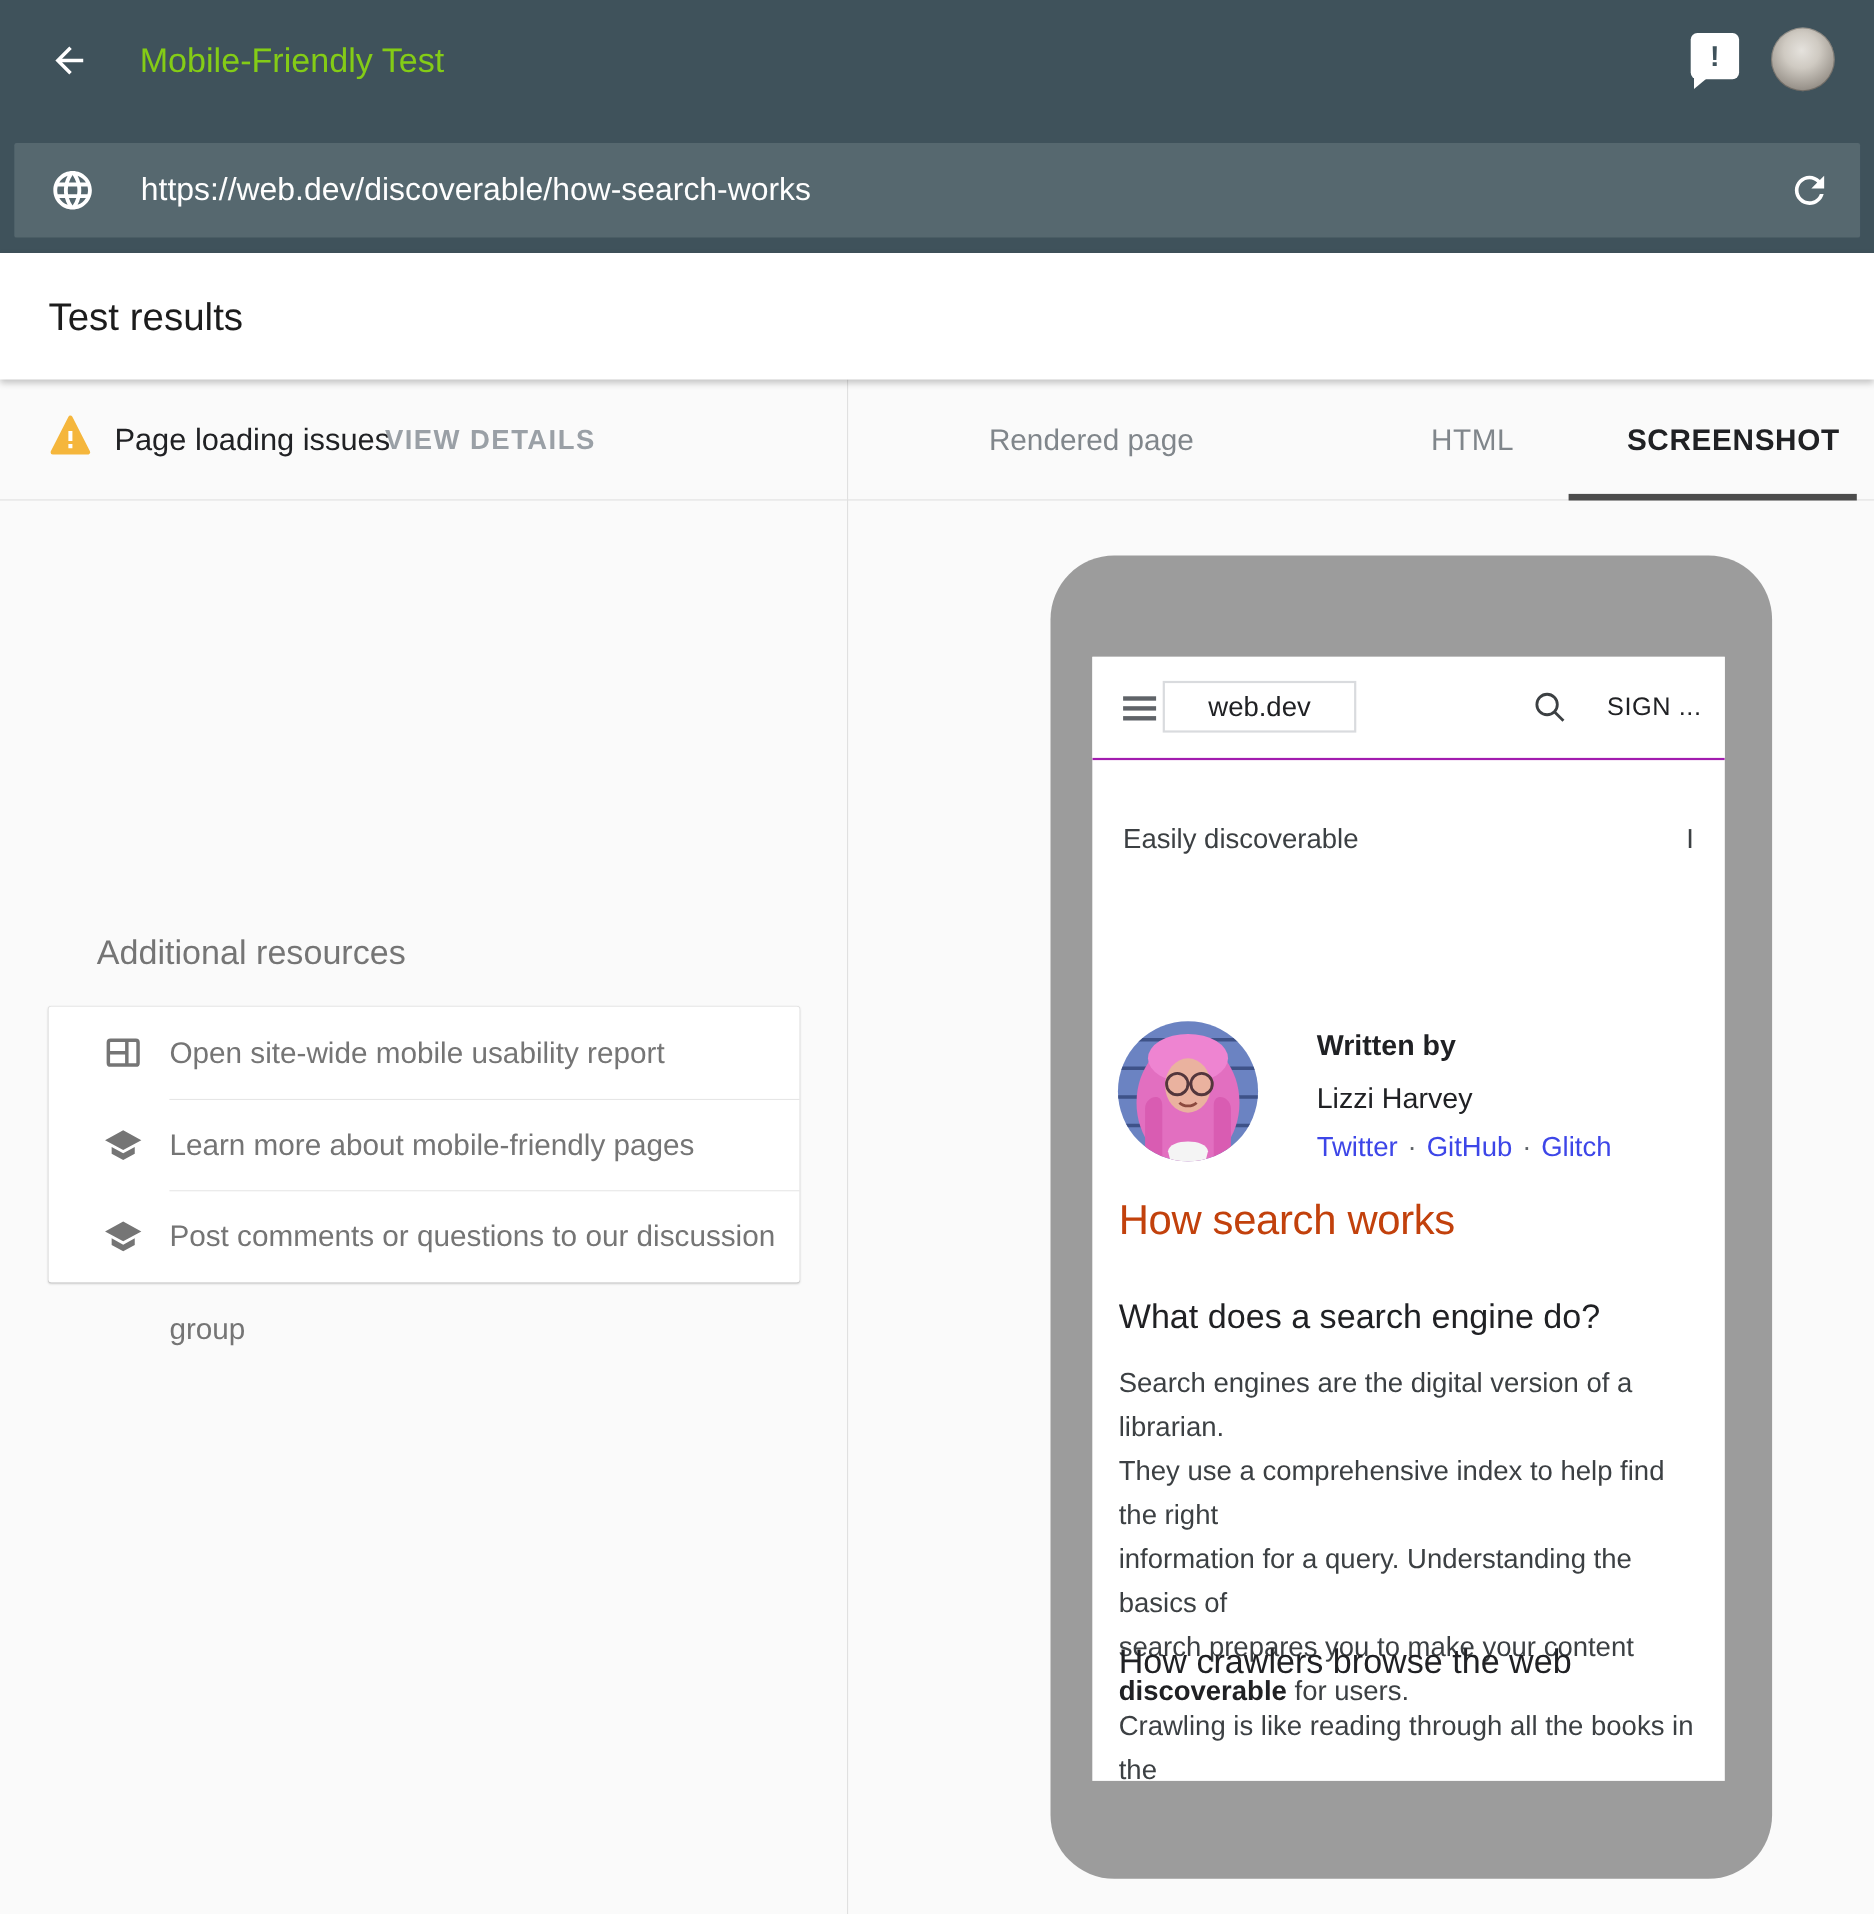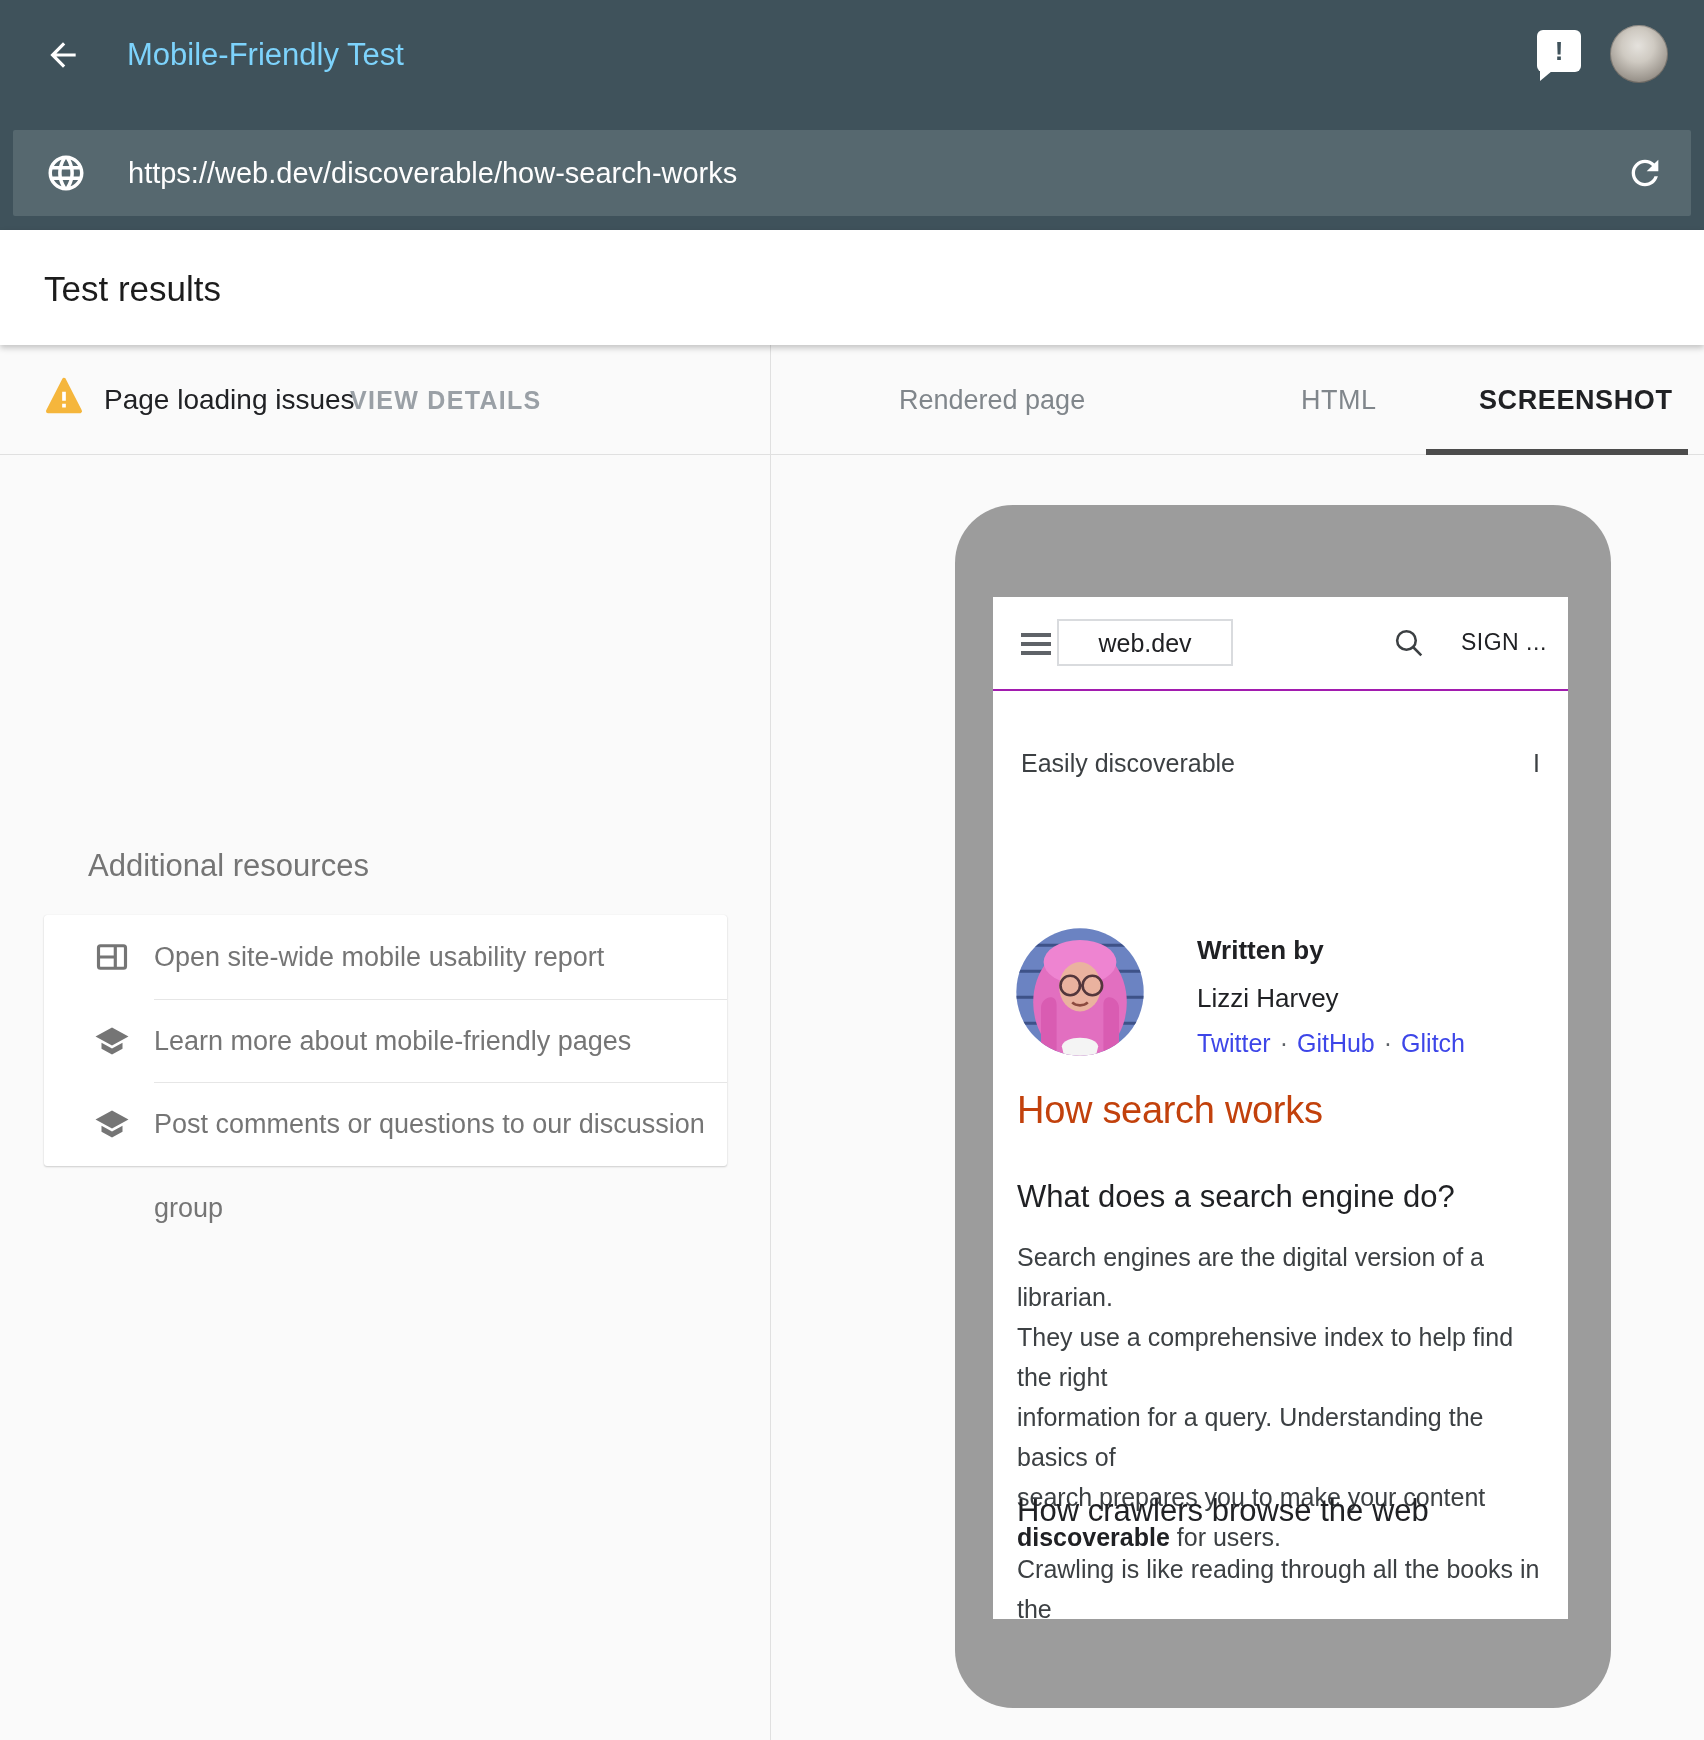--- a/index.html
+++ b/index.html
@@ -4,21 +4,21 @@
 <style>
   html,body{margin:0;padding:0;background:#fafafa;}
   *{box-sizing:border-box;}
   .stage{position:relative;width:1704px;height:1740px;overflow:hidden;background:#fafafa;
          font-family:"Liberation Sans","DejaVu Sans",sans-serif;}
   .abs{position:absolute;}
 
   
   .appbar{left:0;top:0;width:1704px;height:230px;background:#3f525b;}
   .back-btn{left:44px;top:36px;width:38px;height:38px;cursor:pointer;}
-  .app-title{left:127px;top:0;height:110px;line-height:110px;font-size:31px;color:#7dd3fc;font-weight:400;}
+  .app-title{left:127px;top:0;height:110px;line-height:110px;font-size:31px;color:#84cc16;font-weight:400;}
   .fb-btn{left:1537px;top:30px;width:44px;height:42px;background:#fff;border-radius:6px;
           text-align:center;line-height:42px;font-size:26px;font-weight:700;color:#3f525b;cursor:pointer;}
   .fb-btn::after{content:"";position:absolute;left:3px;bottom:-9px;width:0;height:0;
           border-top:10px solid #fff;border-right:12px solid transparent;}
   .user-avatar{left:1610px;top:25px;width:58px;height:58px;border-radius:50%;
           background:radial-gradient(circle at 48% 36%,#e5e2dd 0%,#cfcac2 34%,#a09a92 68%,#6e6963 100%);
           box-shadow:inset 0 0 0 1px rgba(0,0,0,.25);cursor:pointer;}
   .urlbar{left:13px;top:130px;width:1678px;height:86px;background:#56686f;border-radius:2px;}
   .globe-icon{left:32px;top:22px;width:42px;height:42px;}
   .url-text{left:115px;top:0;height:86px;line-height:86px;font-size:29px;color:#fefefe;}

